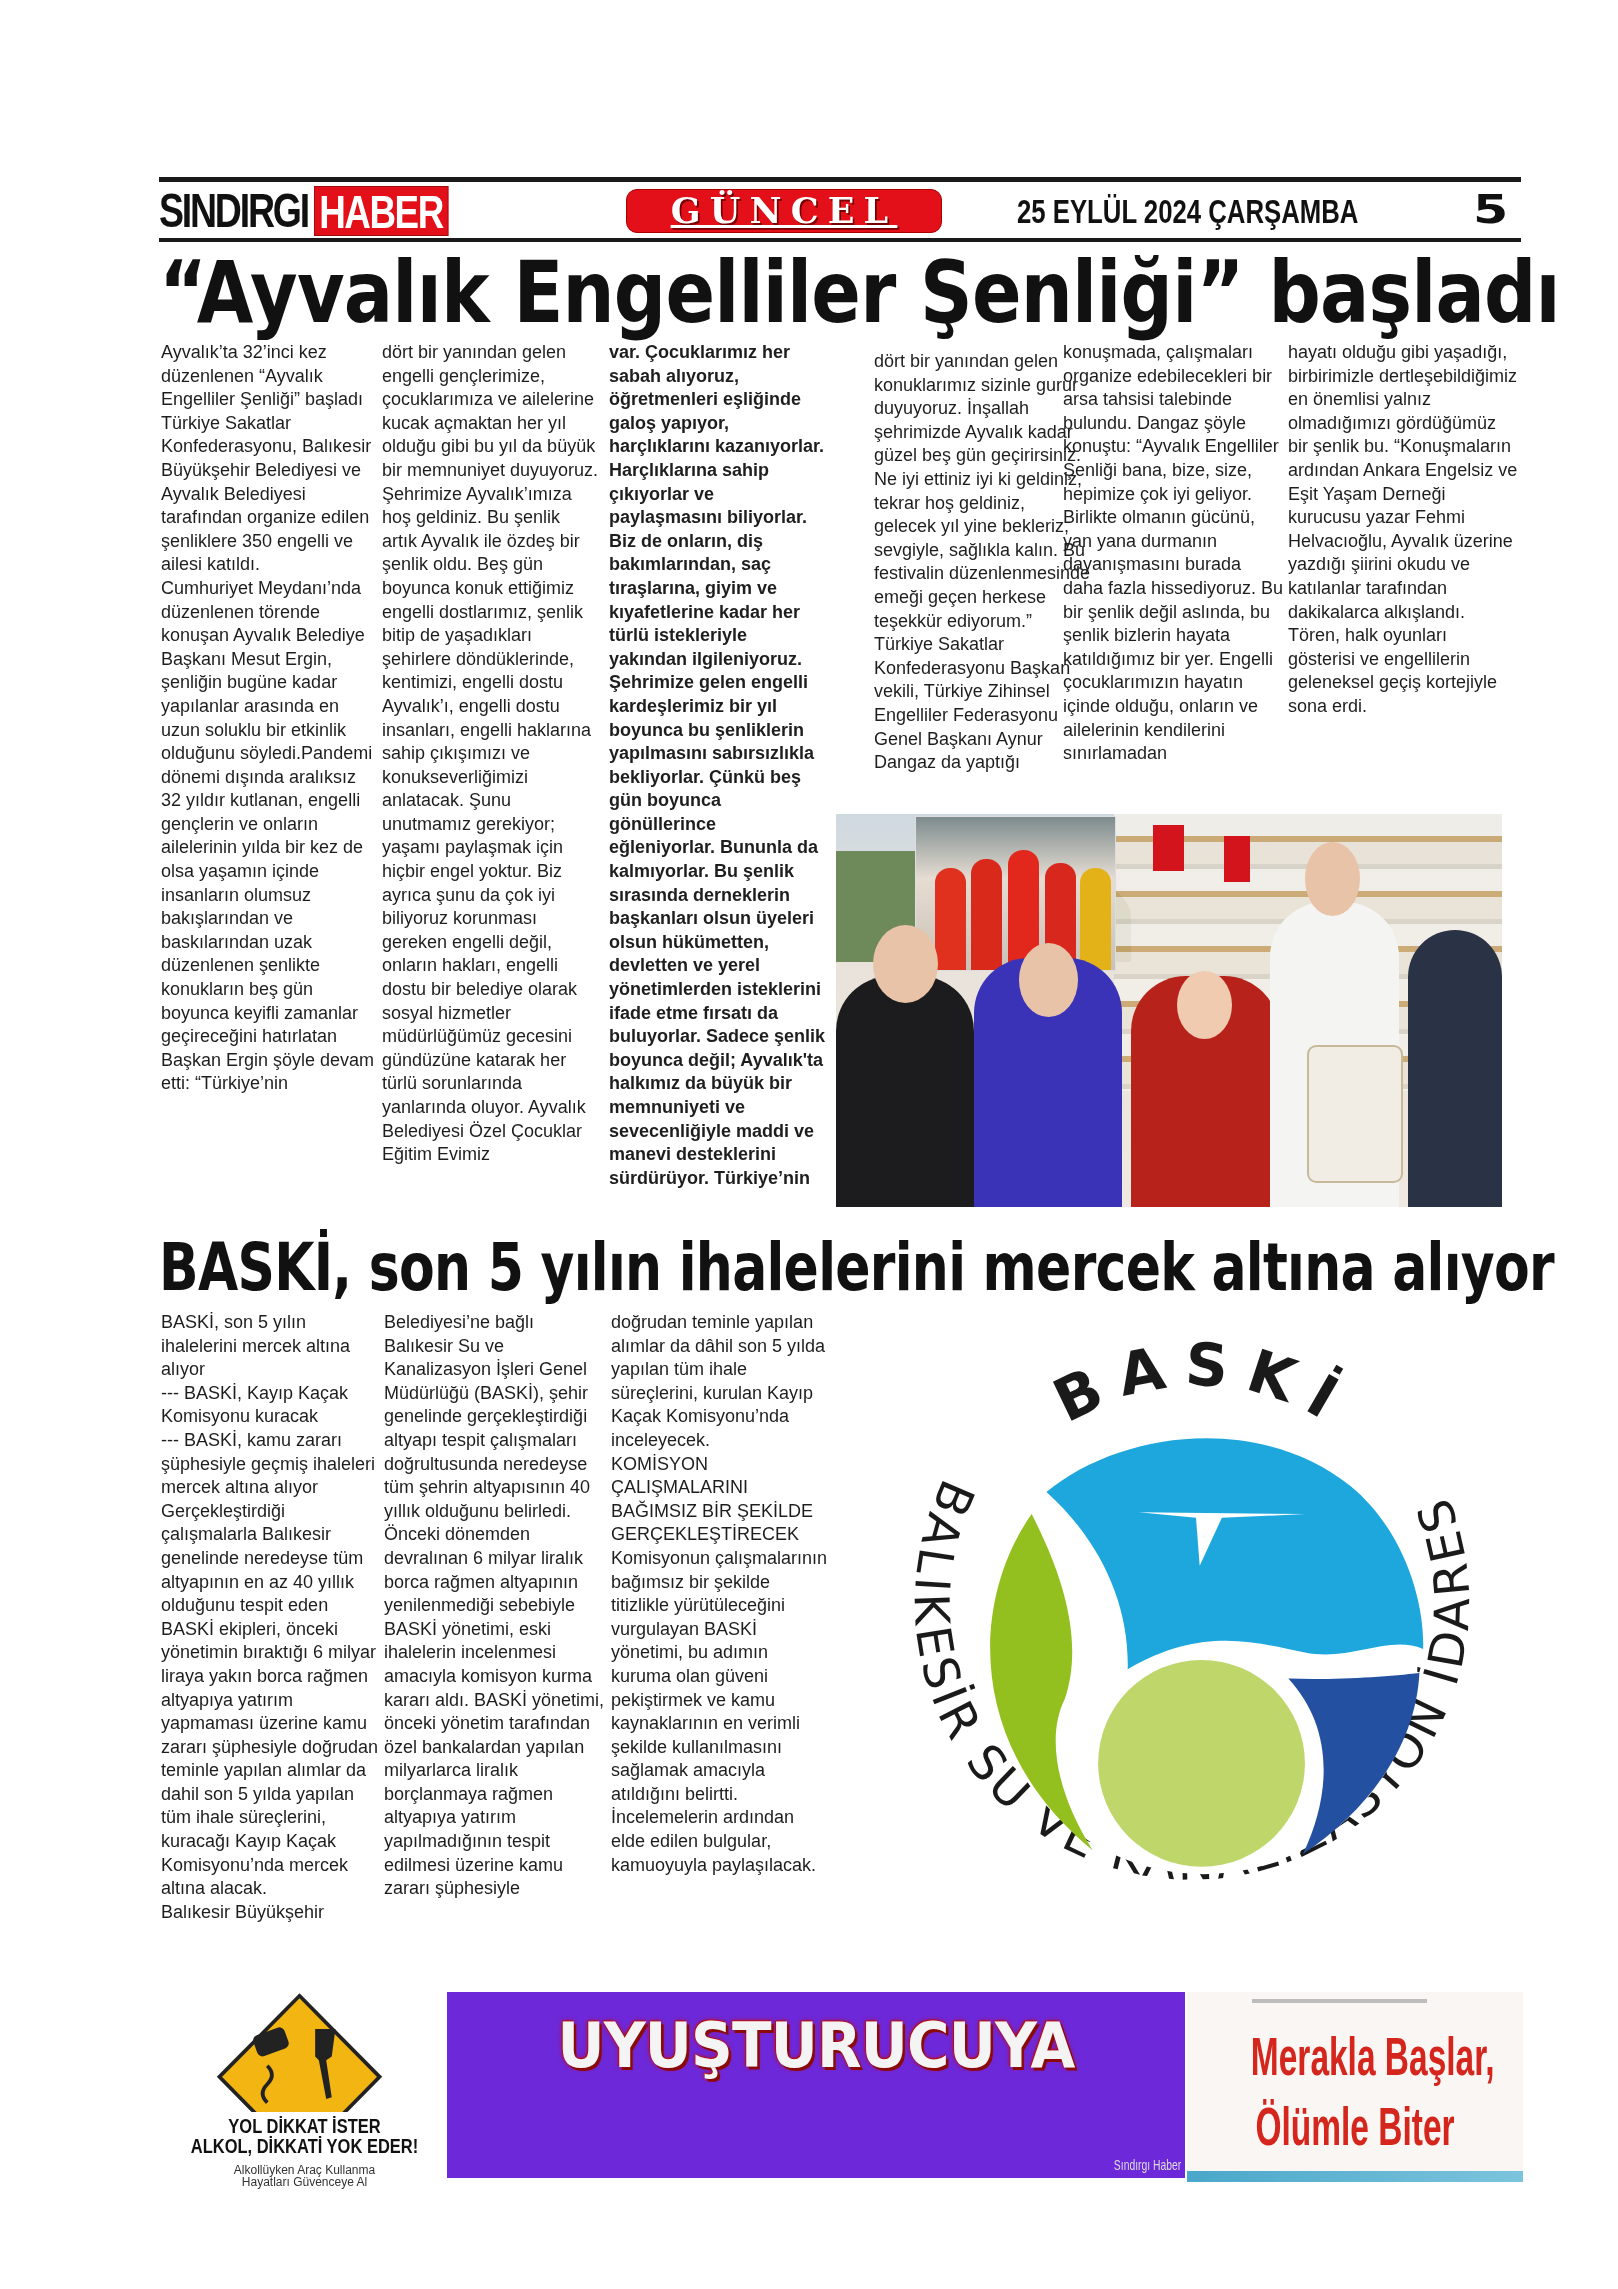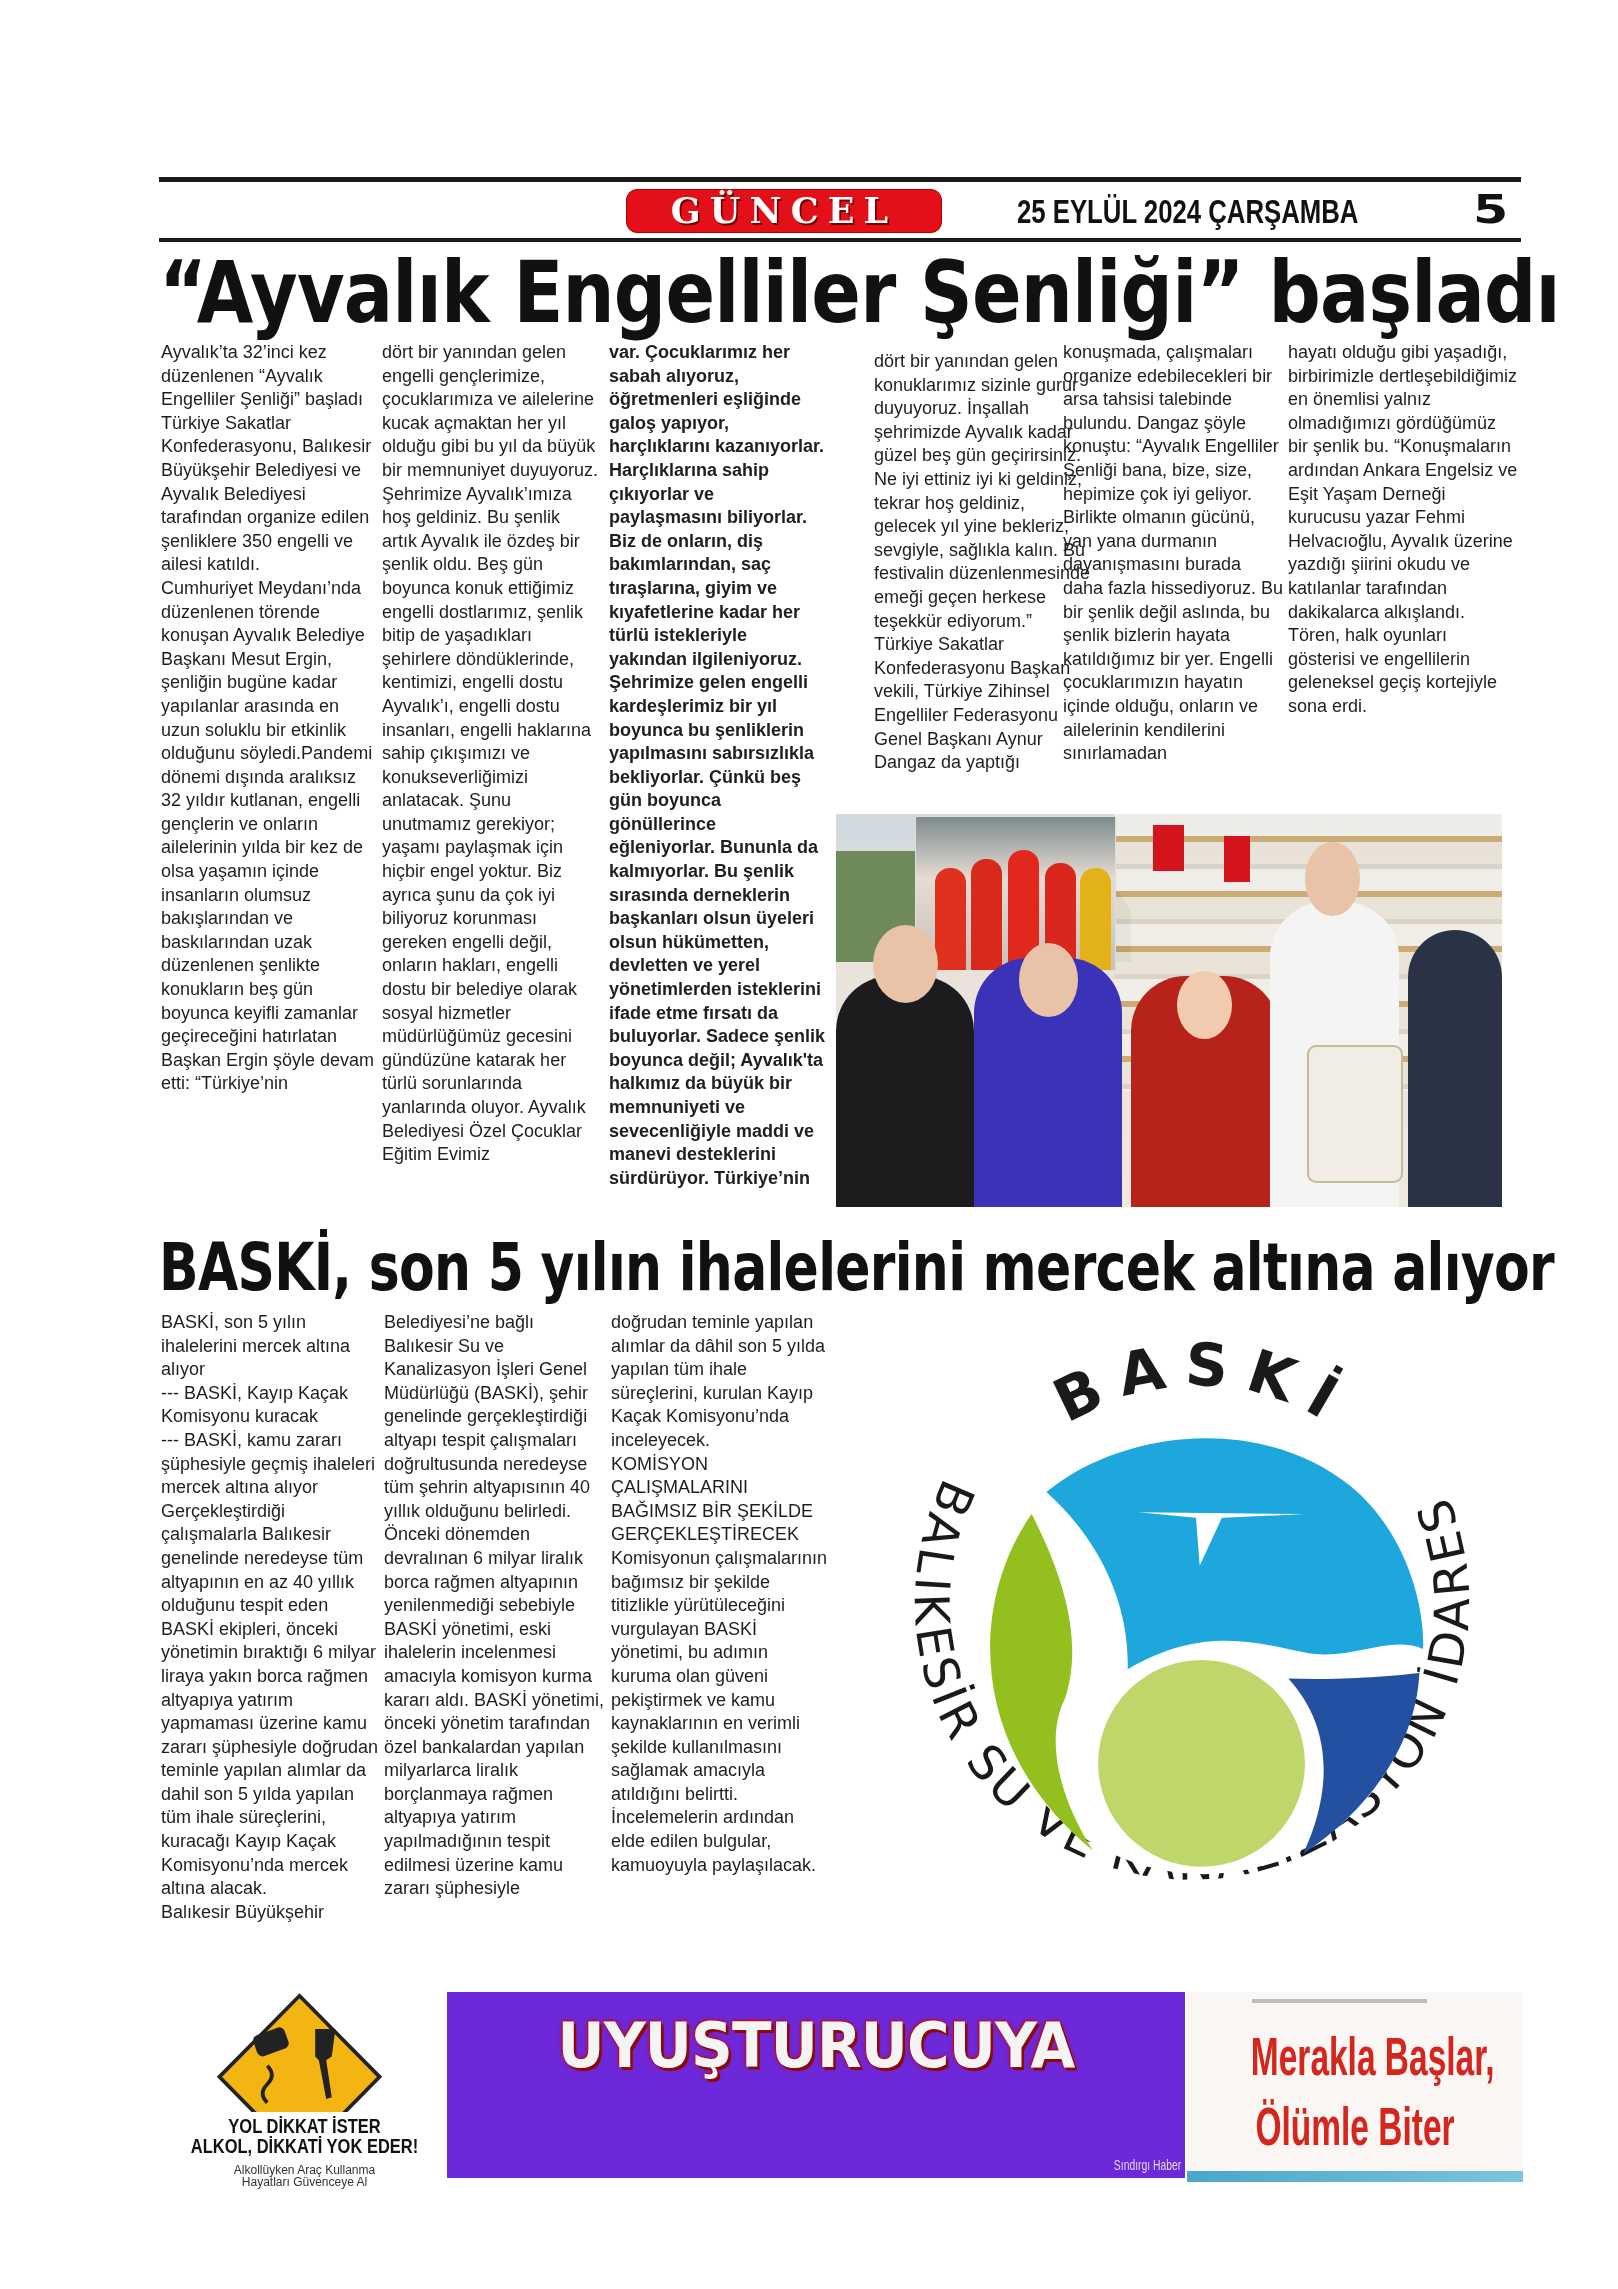--- a/index.html
+++ b/index.html
@@ -7,21 +7,21 @@
   body { position: relative; font-family: "Liberation Sans", sans-serif; color: #1a1a1a; }
 
   
   .rule { position: absolute; left: 159px; width: 1362px; background: #1a1a1a; }
   .rule.top { top: 177px; height: 4.6px; }
   .rule.bottom { top: 238px; height: 3.7px; }
   .masthead { position: absolute; left: 159px; top: 182px; width: 1362px; height: 56px; }
   .brand { position: absolute; left: 0; top: 3.7px; height: 50px; display: flex; align-items: stretch; }
   .brand .b1 { font-family: "Liberation Sans Narrow", "Liberation Sans", sans-serif; font-weight: 700; font-size: 48px; line-height: 50px; letter-spacing: -2.8px; transform: scaleX(0.78); transform-origin: left center; color: #111; width: 166px; white-space: nowrap; }
   .brand .b2 { margin-left: -11px; background: #e3101a; color: #fff; font-weight: 700; font-size: 46px; line-height: 50px; padding: 0 5.5px; letter-spacing: -1.8px; transform: scaleX(0.8); transform-origin: left center; border: 1.8px solid #9a0b12; white-space: nowrap; }
-  .guncel { position: absolute; left: 467px; top: 6.5px; width: 316px; height: 44px; background: #e3101a; border-radius: 11px; border: 1.8px solid #a00; color: #fff; font-family: "DejaVu Serif", serif; font-weight: 700; font-size: 35px; letter-spacing: 9.2px; text-align: center; line-height: 41px; text-shadow: 1.8px 1.8px 0 #700; }
+  .guncel { position: absolute; left: 467px; top: 6.5px; width: 316px; height: 44px; background: #e3101a; border-radius: 11px; border: 1.8px solid #a00; color: #fff; font-family: "DejaVu Serif", serif; font-weight: 700; font-size: 35px; letter-spacing: 9.2px; text-align: center; line-height: 41px; text-shadow: 1.8px 1.8px 0 #700; text-decoration: underline; }
   .dateline { position: absolute; left: 858px; top: 9.2px; font-weight: 700; font-size: 33px; line-height: 41px; transform: scaleX(0.78); transform-origin: left center; white-space: nowrap; color: #111; }
   .pageno { position: absolute; right: 16.6px; top: 5.5px; font-family: "DejaVu Sans", sans-serif; font-weight: 900; font-size: 39px; line-height: 44px; color: #111; transform: scaleX(1.3); }
 
   
   .headline { position: absolute; left: 159px; width: 1362px; white-space: nowrap; font-weight: 700; color: #111; transform-origin: left top; }
   .h1 { top: 247px; font-family: "DejaVu Sans", sans-serif; font-size: 85px; line-height: 92px; transform: scaleX(0.86); letter-spacing: -0.9px; }
   .h2 { top: 1229px; font-family: "DejaVu Sans", sans-serif; font-size: 65px; line-height: 78px; transform: scaleX(0.80); letter-spacing: -0.9px; }
 
   
   .col { position: absolute; font-size: 18px; line-height: 23.6px; color: #1e1e1e; white-space: pre-line; overflow: hidden; }
@@ -63,20 +63,24 @@
   .ad-merak .m { position: absolute; left: 0; width: 100%; text-align: center; color: #d4261c; font-weight: 700; font-size: 54px; line-height: 59px; transform: scaleX(0.62); white-space: nowrap; }
   .ad-merak .m1 { top: 35px; }
   .ad-merak .m2 { top: 105px; }
   .ad-merak .strip { position: absolute; left: 0; bottom: 0; width: 100%; height: 11px; background: linear-gradient(90deg, #4aa7c9, #7cc4dd); }
 </style>
 </head>
 <body>
 
 <div class="rule top"></div>
 <header class="masthead">
+  <div class="brand">
+    <span class="b1">SINDIRGI</span>
+    <span class="b2">HABER</span>
+  </div>
   <div class="guncel">GÜNCEL</div>
   <div class="dateline">25 EYLÜL  2024 ÇARŞAMBA</div>
   <div class="pageno">5</div>
 </header>
 <div class="rule bottom"></div>
 
 <h1 class="headline h1">“Ayvalık Engelliler Şenliği” başladı</h1>
 
 <div class="col c1">Ayvalık’ta 32’inci kez düzenlenen “Ayvalık Engelliler Şenliği” başladı
 Türkiye Sakatlar Konfederasyonu, Balıkesir Büyükşehir Belediyesi ve Ayvalık Belediyesi tarafından organize edilen şenliklere 350 engelli ve ailesi katıldı.

